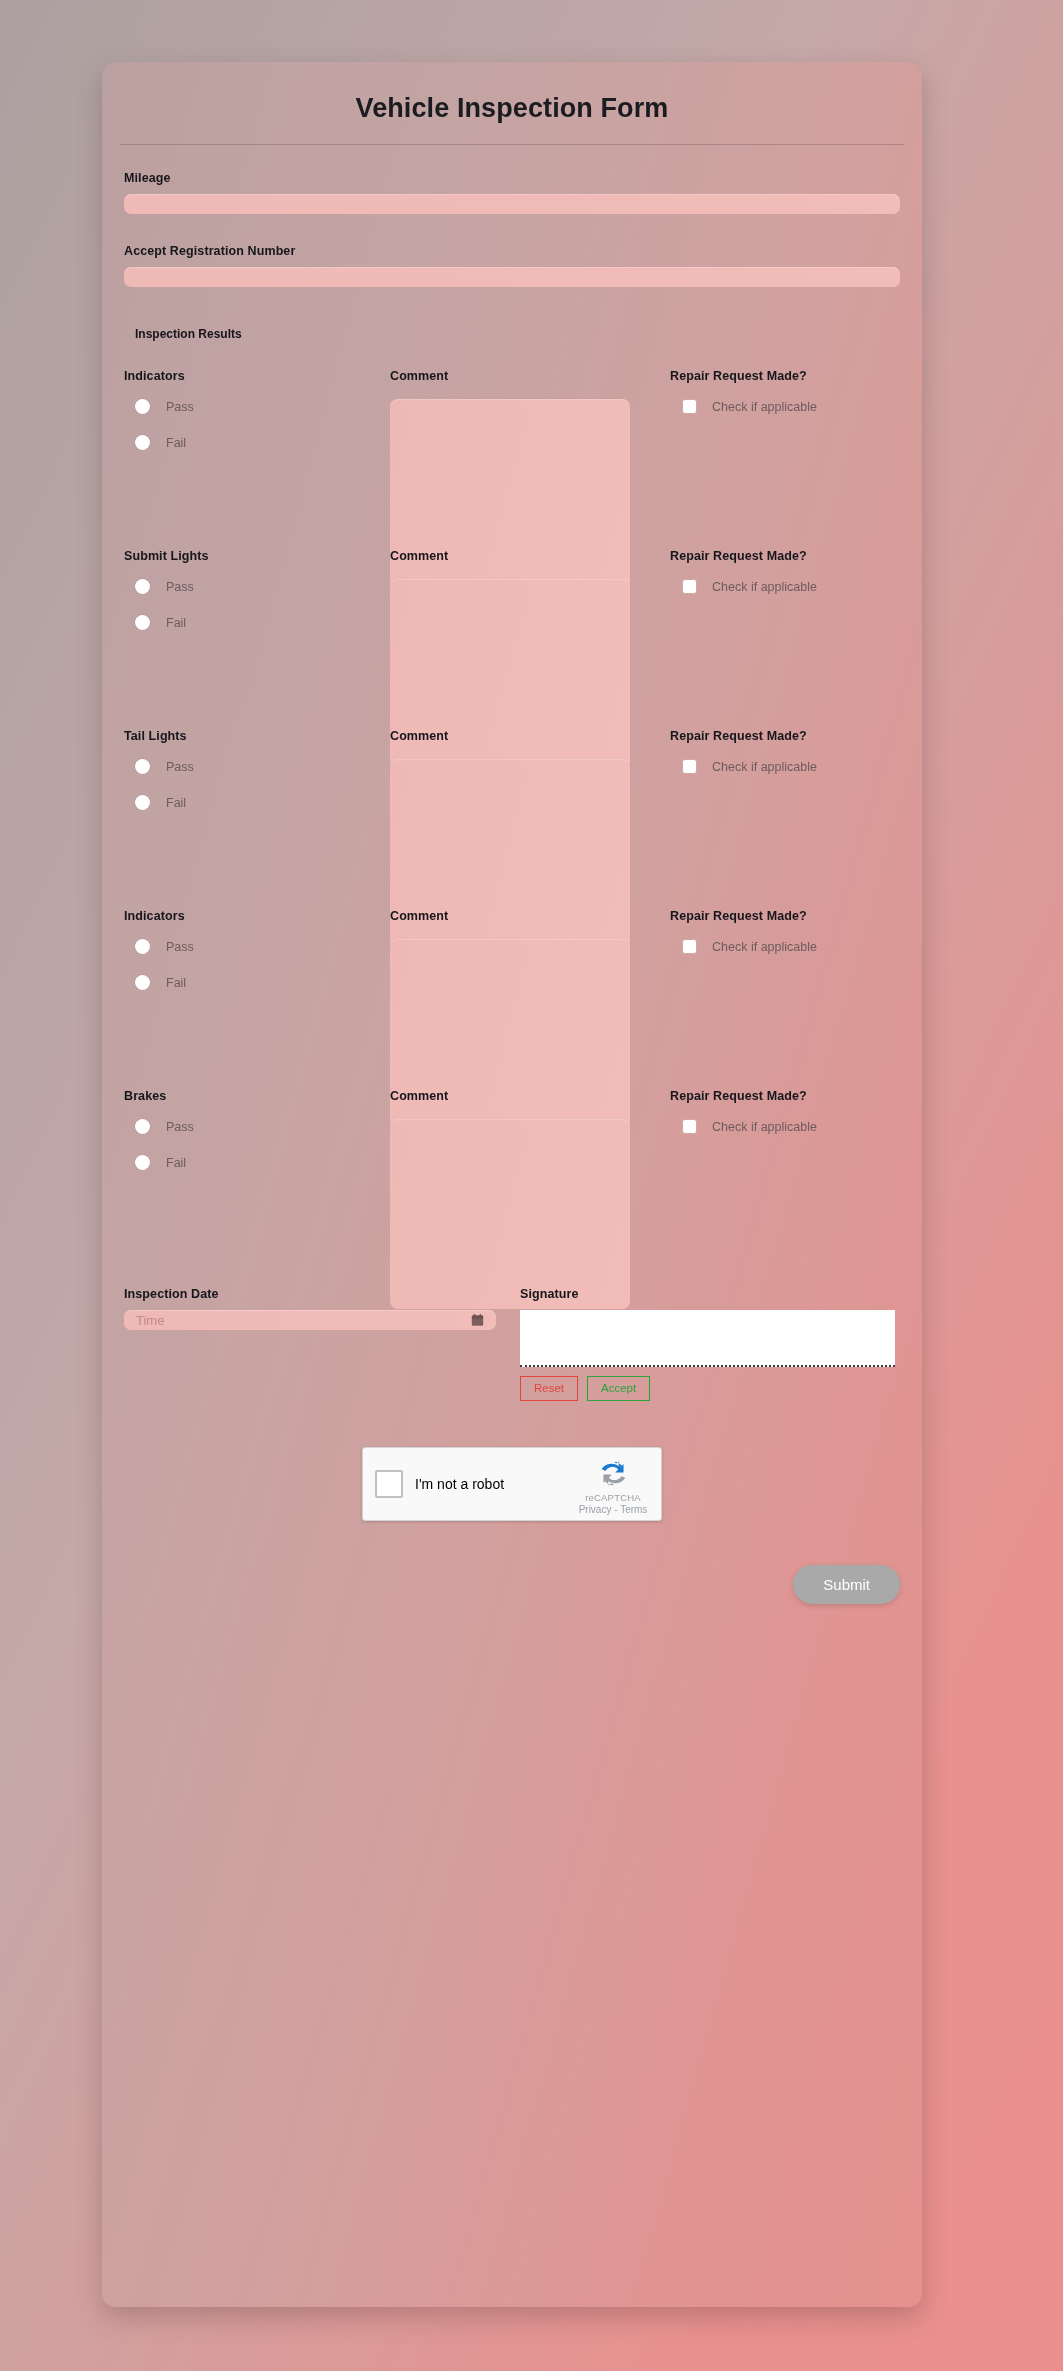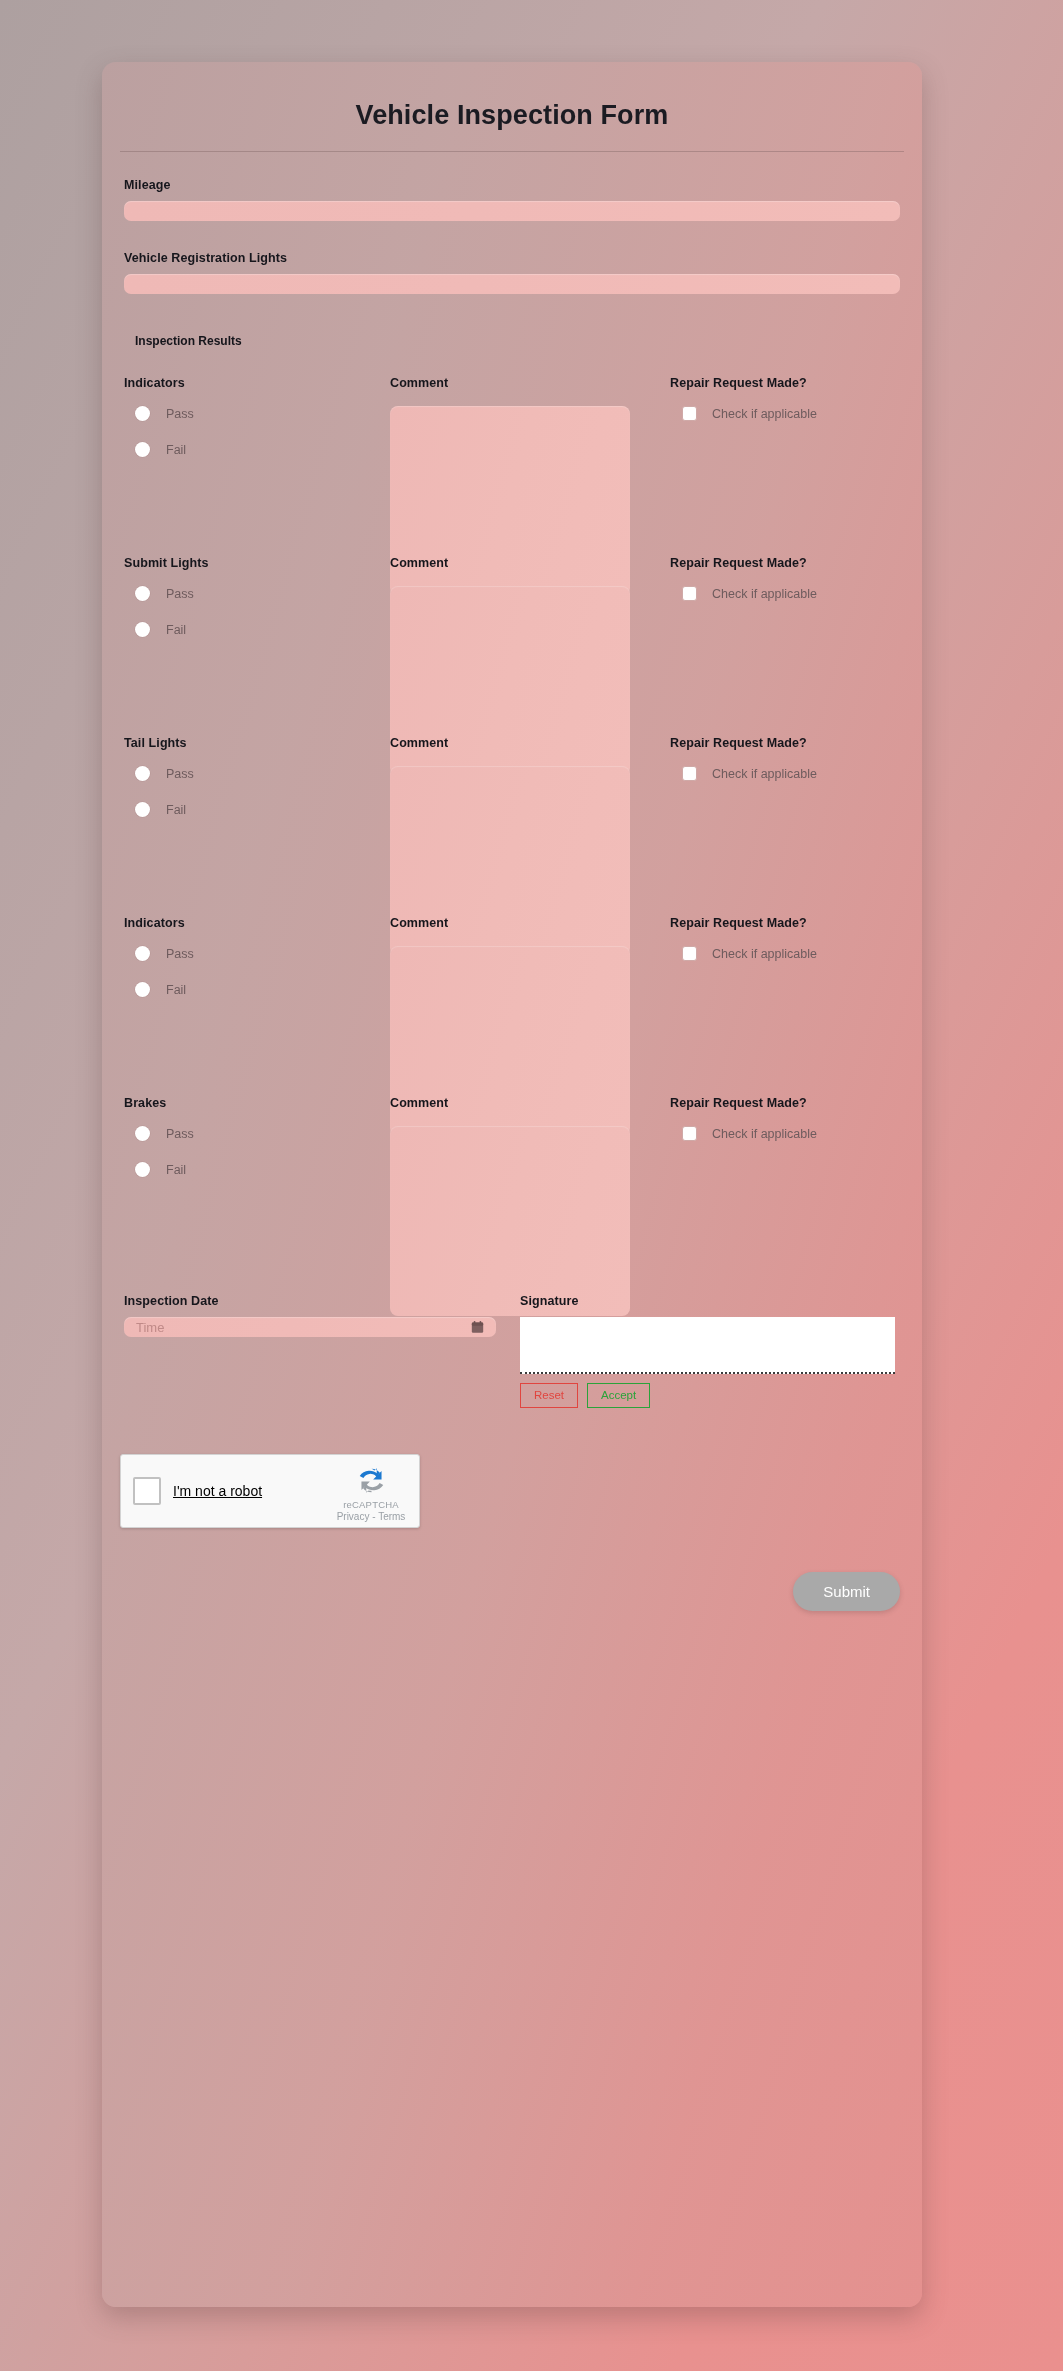--- a/index.html
+++ b/index.html
@@ -39,21 +39,21 @@
         rgba(223,149,147,0.92) 80%,
         rgba(228,145,143,0.92) 100%);
     box-shadow: 0 10px 26px rgba(90,60,60,0.30);
     overflow: hidden;
   }
 
   .card-inner {
     position: relative;
     width: 100%;
     height: 100%;
-    padding: 12px 18px;
+    padding: 5px 18px;
   }
 
   
   .form-title {
     text-align: center;
     font-size: 27px;
     font-weight: 600;
     color: #1b1b22;
     letter-spacing: 0.1px;
     padding-top: 26px;
@@ -212,21 +212,21 @@
     cursor: pointer;
     line-height: 1.1;
   }
   .sig-btn.reset  { border: 1px solid #e0453f; color: #e0453f; }
   .sig-btn.accept { border: 1px solid #2aa33a; color: #2aa33a; }
 
   
   .captcha-wrap {
     margin-top: 40px;
     display: flex;
-    text-decoration: underline;
+    justify-content: center;
   }
   .recaptcha {
     width: 300px;
     height: 74px;
     background: #f9f9f9;
     border: 1px solid #d3d3d3;
     border-radius: 3px;
     box-shadow: 0 1px 3px rgba(0,0,0,0.18);
     display: flex;
     align-items: center;
@@ -295,21 +295,21 @@
       <h1 class="form-title">Vehicle Inspection Form</h1>
       <div class="title-divider"></div>
 
 
       <div class="field-block">
         <label class="field-label">Mileage</label>
         <input class="text-input" type="text" value="" style="">
       </div>
 
       <div class="field-block">
-        <label class="field-label">Vehicle Registration Lights</label>
+        <label class="field-label">Accept Registration Number</label>
         <input class="text-input" type="text" value="" style="">
       </div>
 
       <h2 class="section-heading">Inspection Results</h2>
 
       <div class="inspect-row">
         <div class="col-result">
           <span class="col-label">Indicators</span>
           <div class="radio-line">
             <span class="radio-dot"></span>

